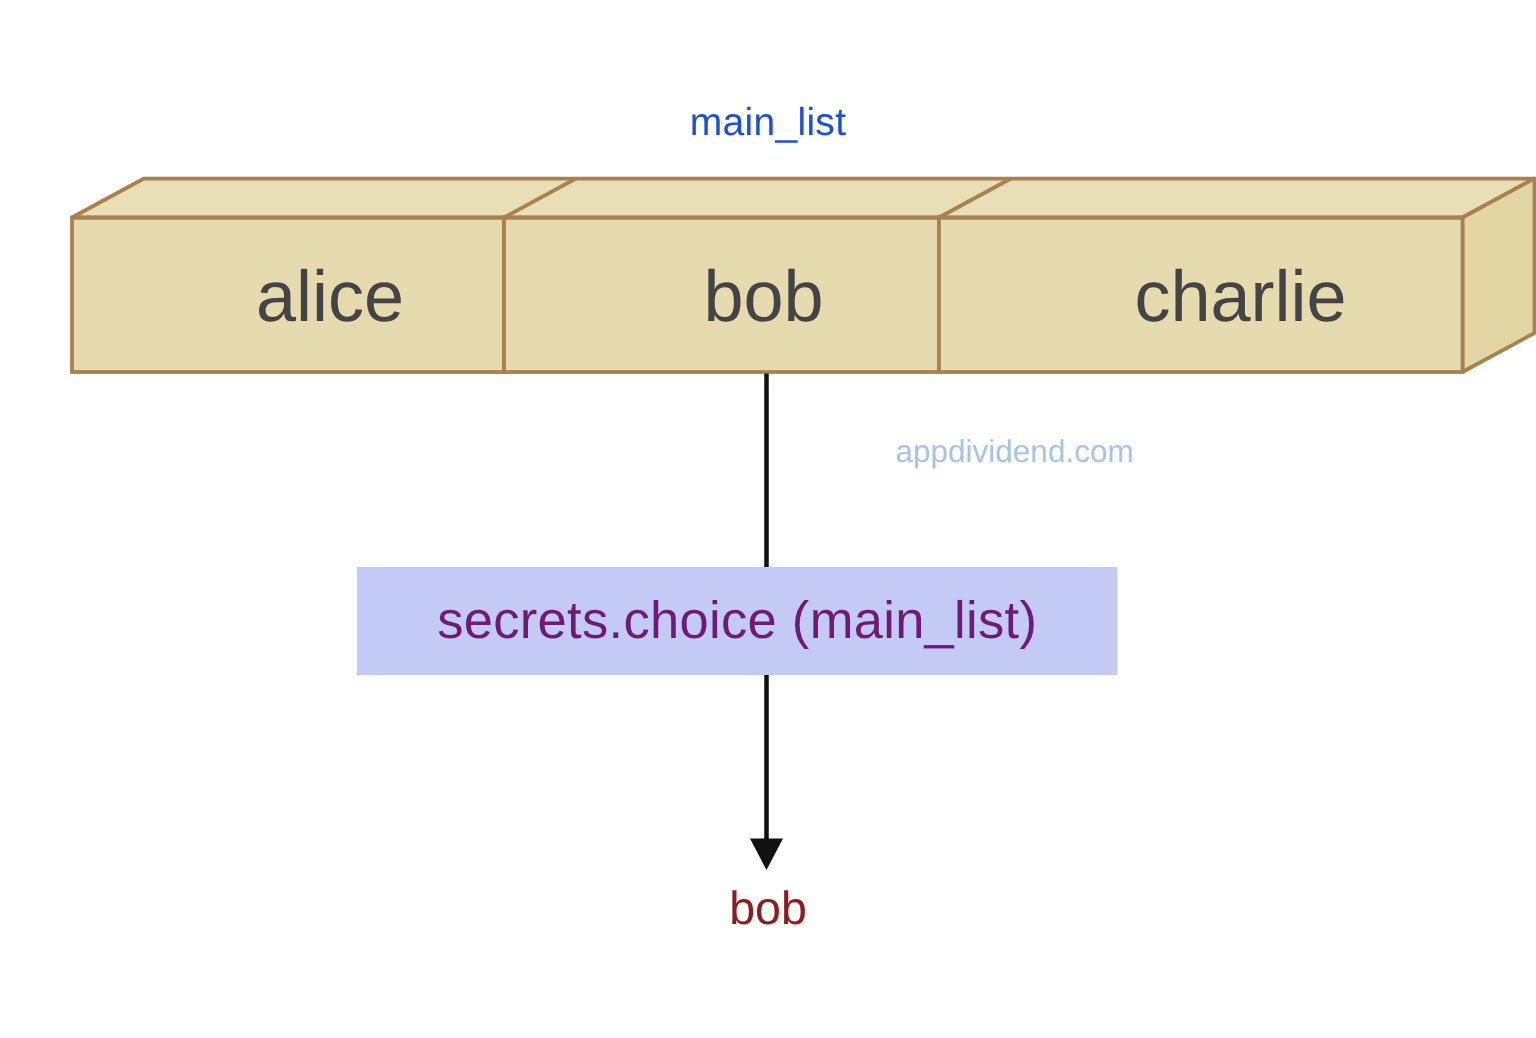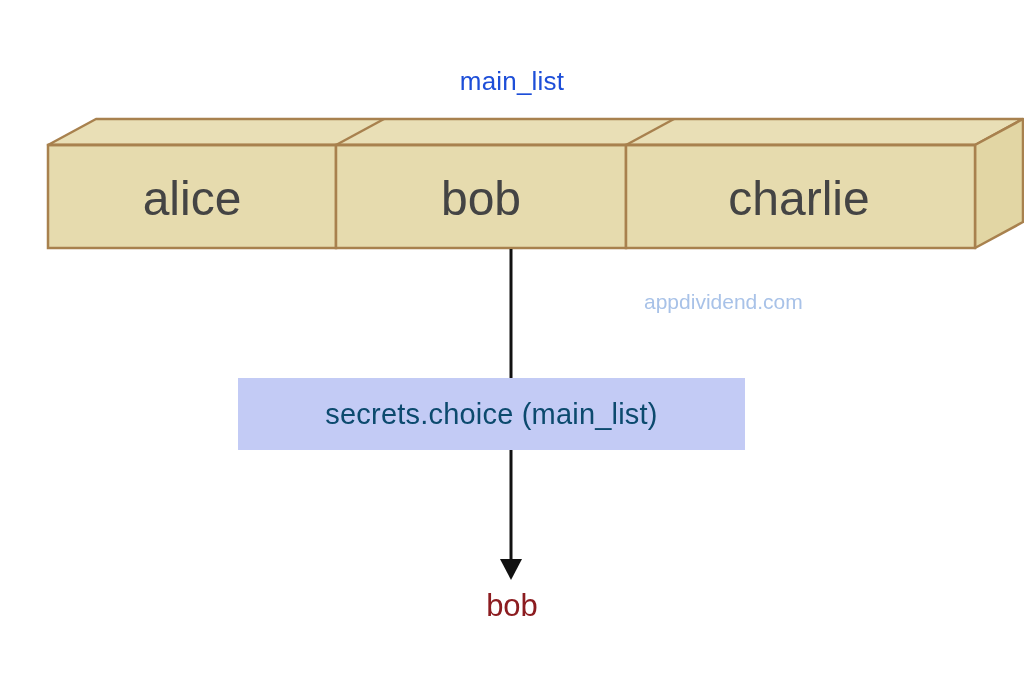--- a/index.html
+++ b/index.html
@@ -41,53 +41,53 @@
   
   .cell-label {
     position: absolute;
     top: 170px;
     height: 58px;
     line-height: 58px;
     text-align: center;
     font-size: 48px;
     color: #444444;
     white-space: nowrap;
+    padding-left: 28px;
   }
   .cell-label.c0 { left: 48px;  width: 288px; }
   .cell-label.c1 { left: 336px; width: 290px; }
   .cell-label.c2 { left: 649px; width: 300px; }
 
   
   .call-box {
     position: absolute;
     left: 238px;
     top: 378px;
     width: 507px;
     height: 72px;
     background: #c3cbf5;
     display: flex;
     align-items: center;
     justify-content: center;
   }
   .call-box-text {
-    font-size: 29px;
-    color: #0c4a6e;
+    font-size: 35px;
+    color: #701a75;
     white-space: nowrap;
     letter-spacing: 0.2px;
   }
 
   
   .watermark {
     position: absolute;
     left: 597px;
     top: 290px;
     font-size: 21px;
     color: #a8c2e8;
     white-space: nowrap;
-    margin-left: 47px;
   }
 
   
   .result-label {
     position: absolute;
     left: 0;
     top: 588px;
     width: 1024px;
     text-align: center;
     font-size: 31px;

